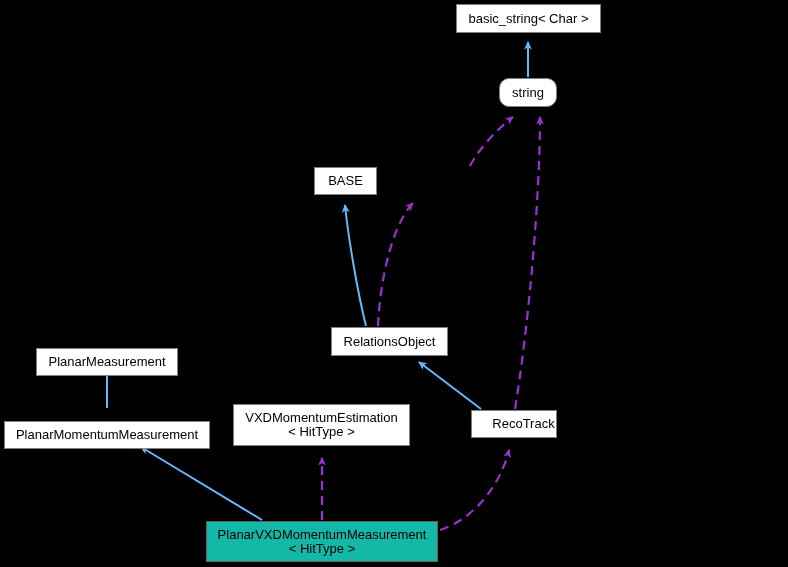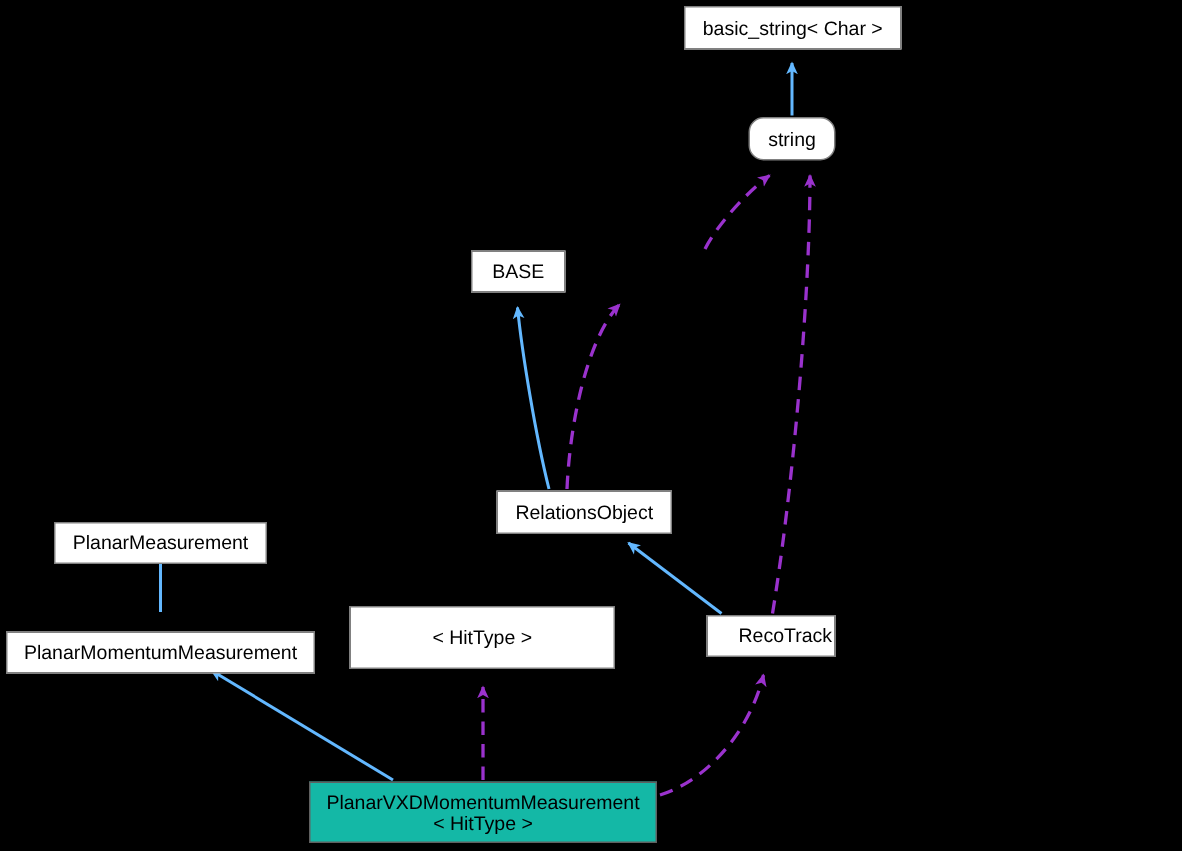--- a/index.html
+++ b/index.html
@@ -100,20 +100,21 @@
 
   <div class="node" style="left:36px; top:328px; width:142px; height:28px;margin-top:20px;">
     <span>PlanarMeasurement</span>
   </div>
 
   <div class="node" style="left:4px; top:409px; width:206px; height:28px;margin-top:12px;">
     <span>PlanarMomentumMeasurement</span>
   </div>
 
   <div class="node" style="left:233px; top:404px; width:177px; height:42px;">
+    <span>VXDMomentumEstimation</span>
     <span class="line2">&lt; HitType &gt;</span>
   </div>
 
   <div class="node" style="left:471px; top:410px; width:86px; height:28px;padding-left:19px;">
     <span>RecoTrack</span>
   </div>
 
   <div class="node highlight" style="left:206px; top:521px; width:232px; height:41px;">
     <span>PlanarVXDMomentumMeasurement</span>
     <span class="line2">&lt; HitType &gt;</span>

